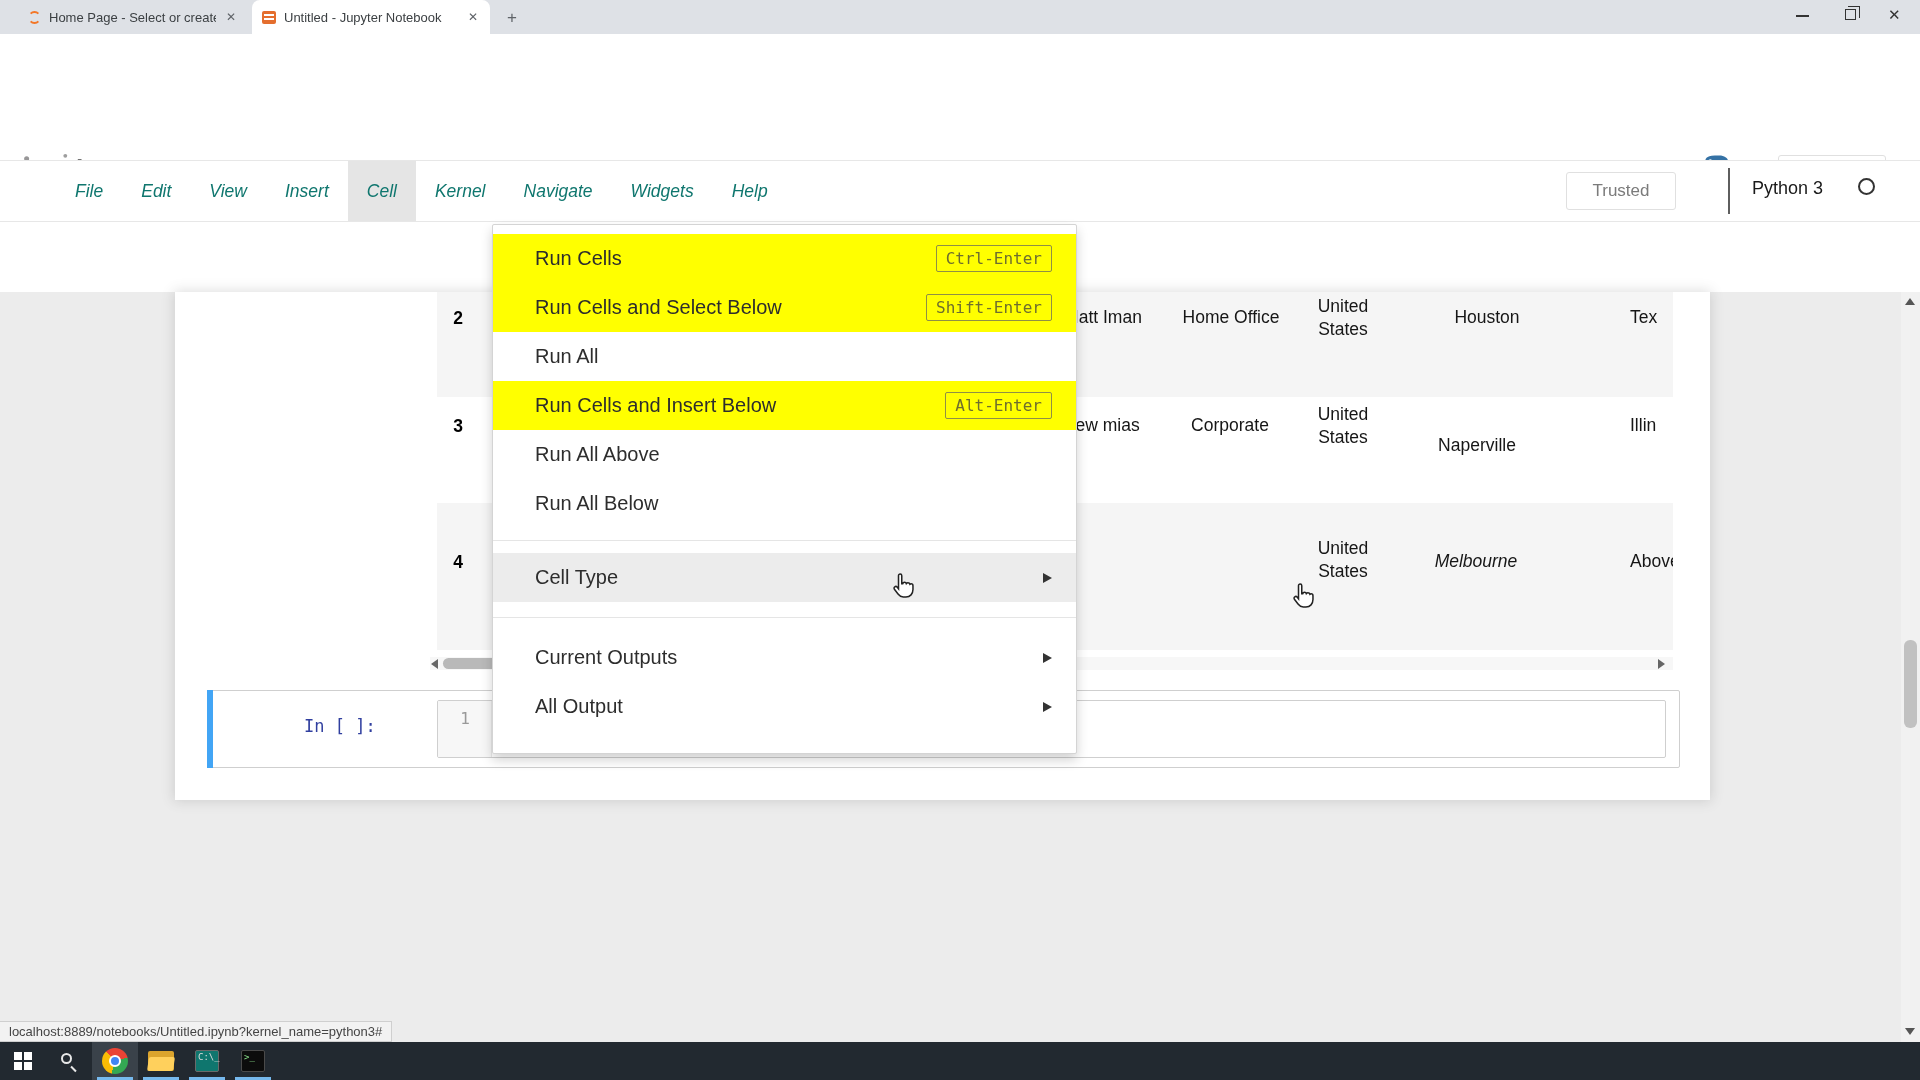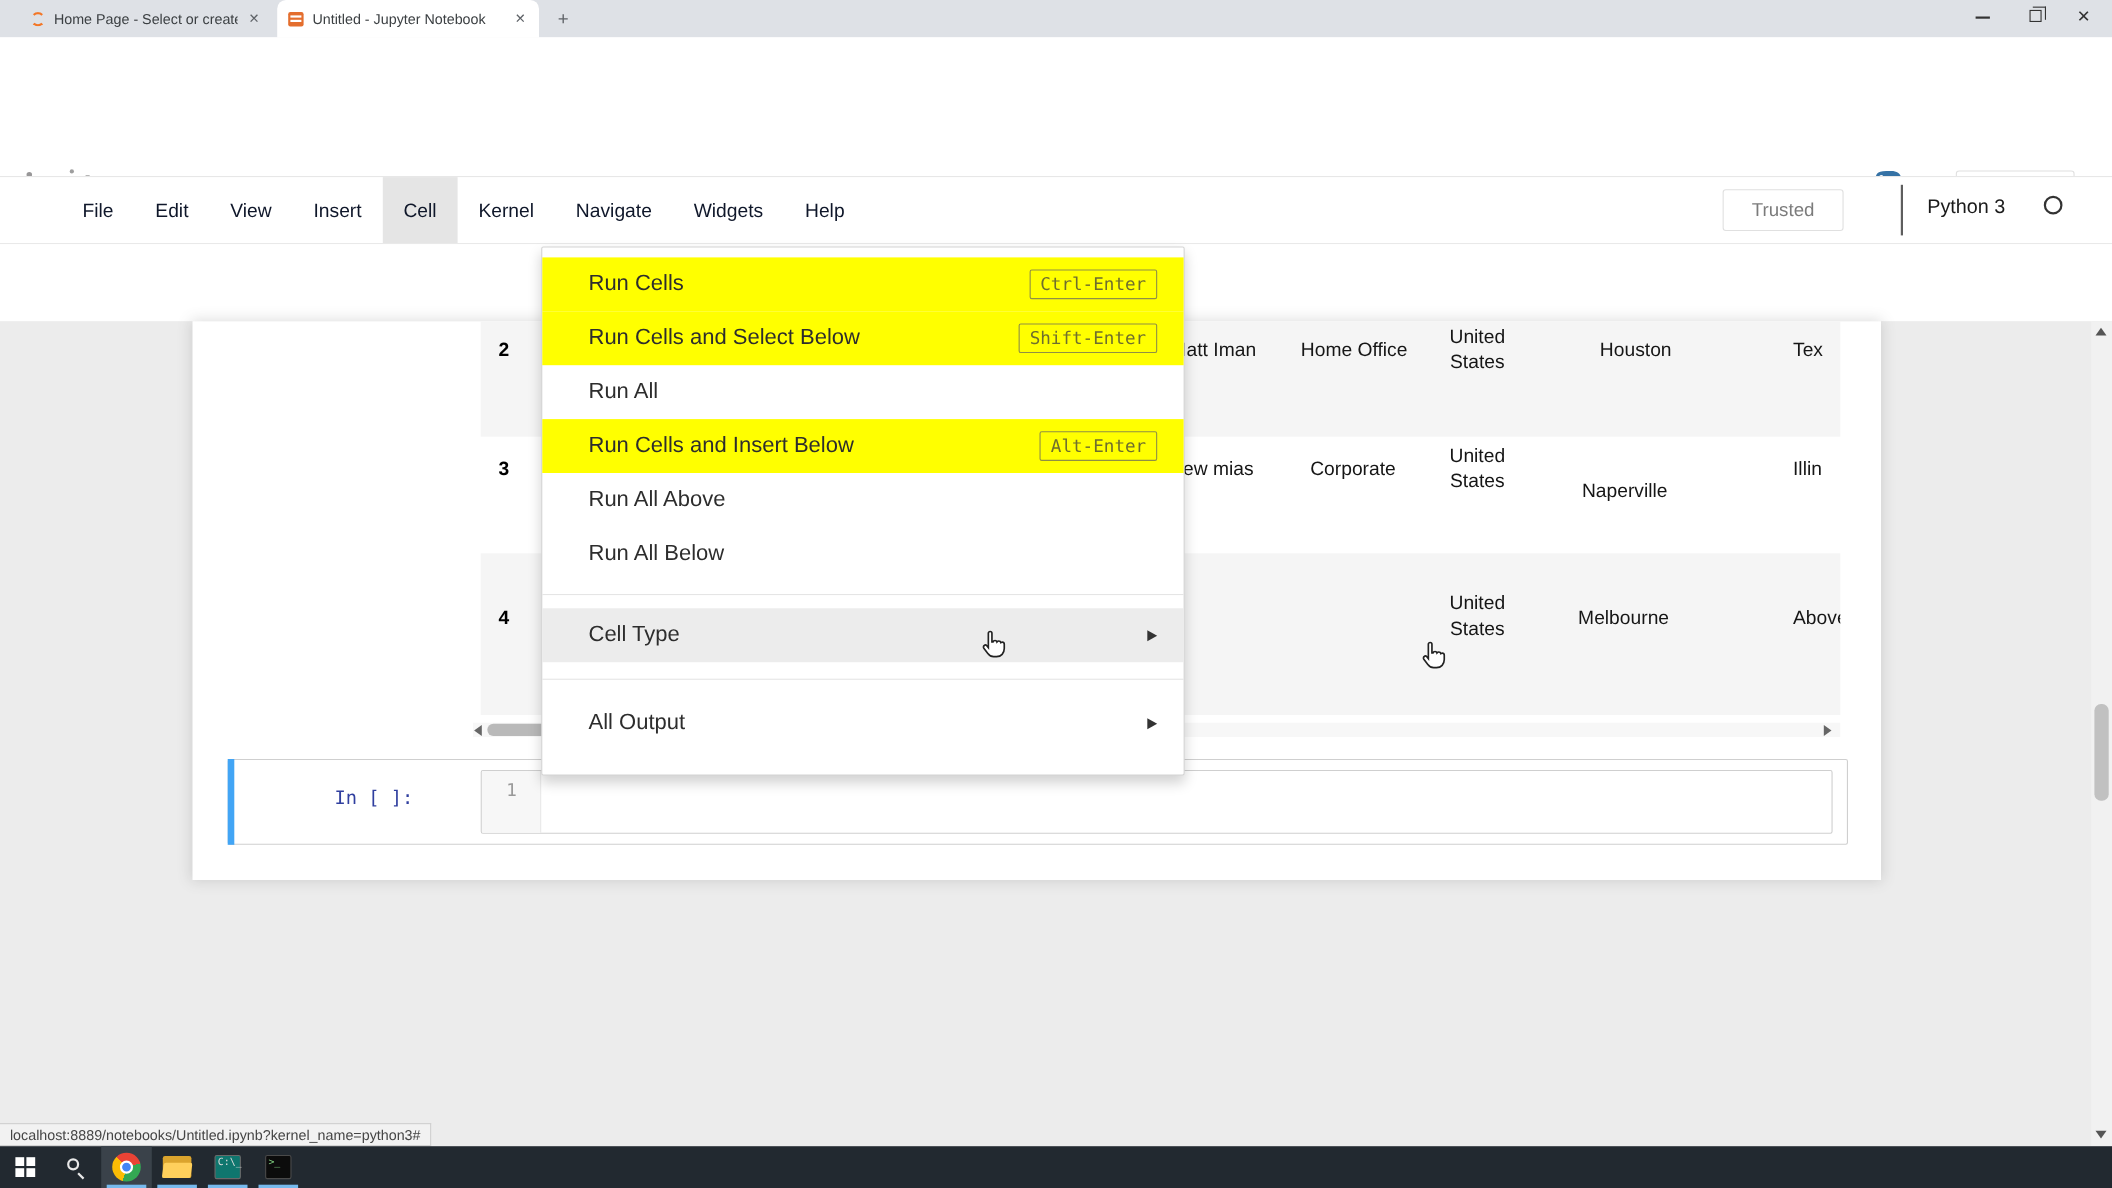--- a/index.html
+++ b/index.html
@@ -45,21 +45,21 @@
 
   
   .jp-header { position:absolute; left:0; top:70px; width:1920px; height:90px; background:#fff; }
   .jp-word { position:absolute; left:75px; top:82px; font-size:42px; color:#737373; letter-spacing:-1px; }
   .jp-title { position:absolute; left:250px; top:88px; font-size:31px; color:#000; }
   .jp-autosave { position:absolute; left:392px; top:102px; font-size:15px; color:#1d1d1d; }
   .logout-btn { position:absolute; left:1778px; top:85px; width:108px; height:47px; border:1px solid #e0e0e0; border-radius:3px; background:#fff; font-size:17px; color:#333; display:flex; align-items:center; justify-content:center; }
 
   
   .menubar { position:absolute; left:0; top:160px; width:1920px; height:62px; background:#fff; border-top:1px solid #e7e7e7; border-bottom:1px solid #e7e7e7; display:flex; align-items:stretch; padding-left:56px; }
-  .mb-item { display:flex; align-items:center; padding:0 19px; font-size:17.5px; color:#0f172a; }
+  .mb-item { display:flex; align-items:center; padding:0 19px; font-size:17.5px; color:#0f766e;font-style:italic; }
   .mb-item.active { background:#e5e5e5; }
   .trusted { position:absolute; left:1566px; top:172px; width:110px; height:38px; border:1px solid #e0e0e0; border-radius:3px; color:#7b7b7b; font-size:17px; display:flex; align-items:center; justify-content:center; background:#fff; }
   .kdiv { position:absolute; left:1728px; top:168px; width:2px; height:46px; background:#5e5e5e; }
   .kname { position:absolute; left:1752px; top:178px; font-size:18px; color:#1a1a1a; }
   .kcircle { position:absolute; left:1858px; top:178px; width:17px; height:17px; border:2.2px solid #333; border-radius:50%; }
 
   
   .toolbar { position:absolute; left:0; top:222px; width:1920px; height:70px; background:#fff; }
   .tbtn { position:absolute; top:232px; height:50px; border:1px solid #d8d8d8; background:#fff; border-radius:3px; display:flex; align-items:center; justify-content:center; color:#262626; font-size:22px; }
 
@@ -295,21 +295,21 @@
 
   <div class="rowidx" style="left:458px;top:426px;">3</div>
   <div class="cellval" style="left:1100px;top:426px;width:80px;">View mias</div>
   <div class="cellval" style="left:1230px;top:426px;width:120px;">Corporate</div>
   <div class="cellval" style="left:1343px;top:426px;width:88px;">United States</div>
   <div class="cellval" style="left:1477px;top:446px;width:130px;">Naperville</div>
   <div class="cellval clipL" style="left:1630px;top:426px;width:43px;">Illin</div>
 
   <div class="rowidx" style="left:458px;top:562px;">4</div>
   <div class="cellval" style="left:1343px;top:560px;width:88px;">United States</div>
-  <div class="cellval" style="left:1476px;top:562px;width:130px;">Melbourne</div>
+  <div class="cellval" style="left:1476px;top:562px;width:130px;font-style:italic;">Melbourne</div>
   <div class="cellval clipL" style="left:1630px;top:562px;width:43px;">Above</div>
 
   <div class="hscroll-track"></div>
   <span class="tri-left" style="left:431px;top:659px;"></span>
   <div class="hscroll-thumb"></div>
   <span class="tri-right" style="left:1658px;top:659px;"></span>
 
   <div class="code-cell"></div>
   <div class="sel-bar"></div>
   <div class="prompt">In [ ]:</div>
@@ -349,20 +349,25 @@
     <div class="mi">
         <span>Run All Below</span>
       </div>
     <div class="msep"></div>
     <div class="mi hover">
       <span>Cell Type</span>
         <span class="grow"></span>
       <span class="subarrow"></span>
     </div>
     <div class="msep big"></div>
+    <div class="mi">
+      <span>Current Outputs</span>
+        <span class="grow"></span>
+      <span class="subarrow"></span>
+    </div>
     <div class="mi">
       <span>All Output</span>
         <span class="grow"></span>
       <span class="subarrow"></span>
     </div>
   </div>
 
 
   <svg class="cursor" style="left:888px;top:572px;" width="28" height="28" viewBox="0 0 24 24">
     <path d="M9 3.2c0-.8.6-1.4 1.4-1.4.8 0 1.4.6 1.4 1.4V10h.8c.2-.7.9-1.2 1.6-1.2.7 0 1.3.4 1.5 1.1.3-.4.8-.7 1.4-.7.8 0 1.5.6 1.7 1.3.3-.2.6-.4 1-.4.9 0 1.6.7 1.6 1.6v3.4c0 3.6-2.4 6.3-6 6.3h-2.3c-2 0-3.3-.9-4.5-2.5l-3.1-4.1c-.5-.7-.4-1.6.3-2.1.6-.5 1.5-.4 2 .2l1.2 1.5V3.2z" fill="#fff" stroke="#222" stroke-width="1.3"></path>

